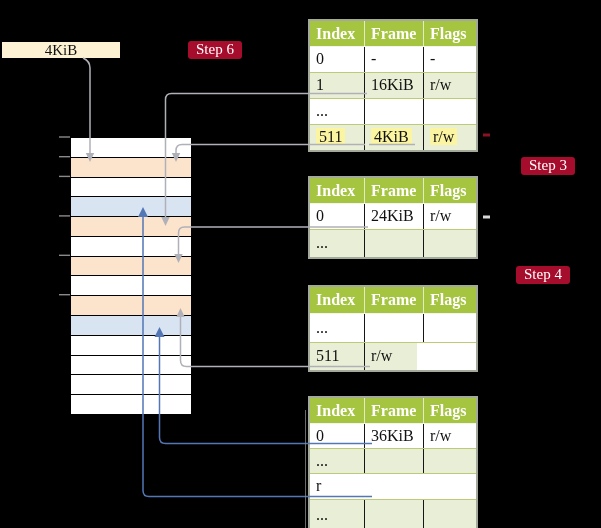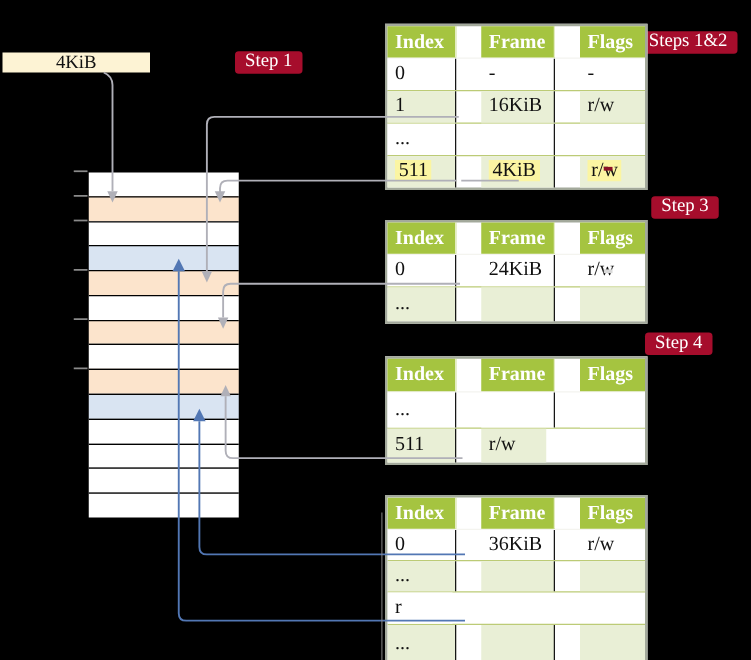--- a/index.html
+++ b/index.html
@@ -15,41 +15,40 @@
   #badge12{left:511px;top:25px;}
   #badge3{left:521px;top:157px;text-align:right;}
   #badge4{left:516px;top:266px;}
   
   #stack{position:absolute;left:70px;top:137px;width:120px;height:276px;
          display:flex;flex-direction:column;border:1px solid #000;}
   .mrow{flex:1;border-top:1px solid #000;}
   .mrow:first-child{border-top:none;}
   
   .ptable{position:absolute;border:2px solid #a3a99b;background:#fff;}
-  .trow{display:flex;gap:20px;}
+  .trow{display:flex;}
   .tcell{box-sizing:border-box;overflow:hidden;white-space:nowrap;padding-left:6px;
          font-size:16px;color:#111;border-right:1px solid #161616;}
   .tcell:last-child{border-right:none;}
   .thead .tcell{background:#a5c440;color:#fff;font-weight:bold;font-size:16px;
                 border-right:1px solid #e4ecc2;}
   .thead .tcell:last-child{border-right:none;}
   .rwhite .tcell{background:#fff;}
   .rgreen .tcell{background:#e9efd6;}
   .first-data{border-top:1px solid #f4f4ef;}
   .next-data{border-top:1px solid #bccb76;}
   .hl{background:#fbf5a2;padding:0 3px;}
   #overlay{position:absolute;left:0;top:0;width:601px;height:528px;pointer-events:none;}
 </style>
 </head>
 <body>
 
 <div class="canvas">
   <div class="membox">4KiB</div>
-  <div class="badge" id="badge0">Step 1</div>
-  <div class="badge" id="badge12">Steps 1&amp;2</div>
+  <div class="badge" id="badge0">Step 6</div>
   <div class="badge" id="badge3">Step 3</div>
   <div class="badge" id="badge4">Step 4</div>
 
   <div id="stack">
       <div class="mrow" style="background: rgb(255, 255, 255);"></div>
       <div class="mrow" style="background: rgb(252, 228, 204);"></div>
       <div class="mrow" style="background: rgb(255, 255, 255);"></div>
       <div class="mrow" style="background: rgb(217, 228, 242);"></div>
       <div class="mrow" style="background: rgb(252, 228, 204);"></div>
       <div class="mrow" style="background: rgb(255, 255, 255);"></div>

